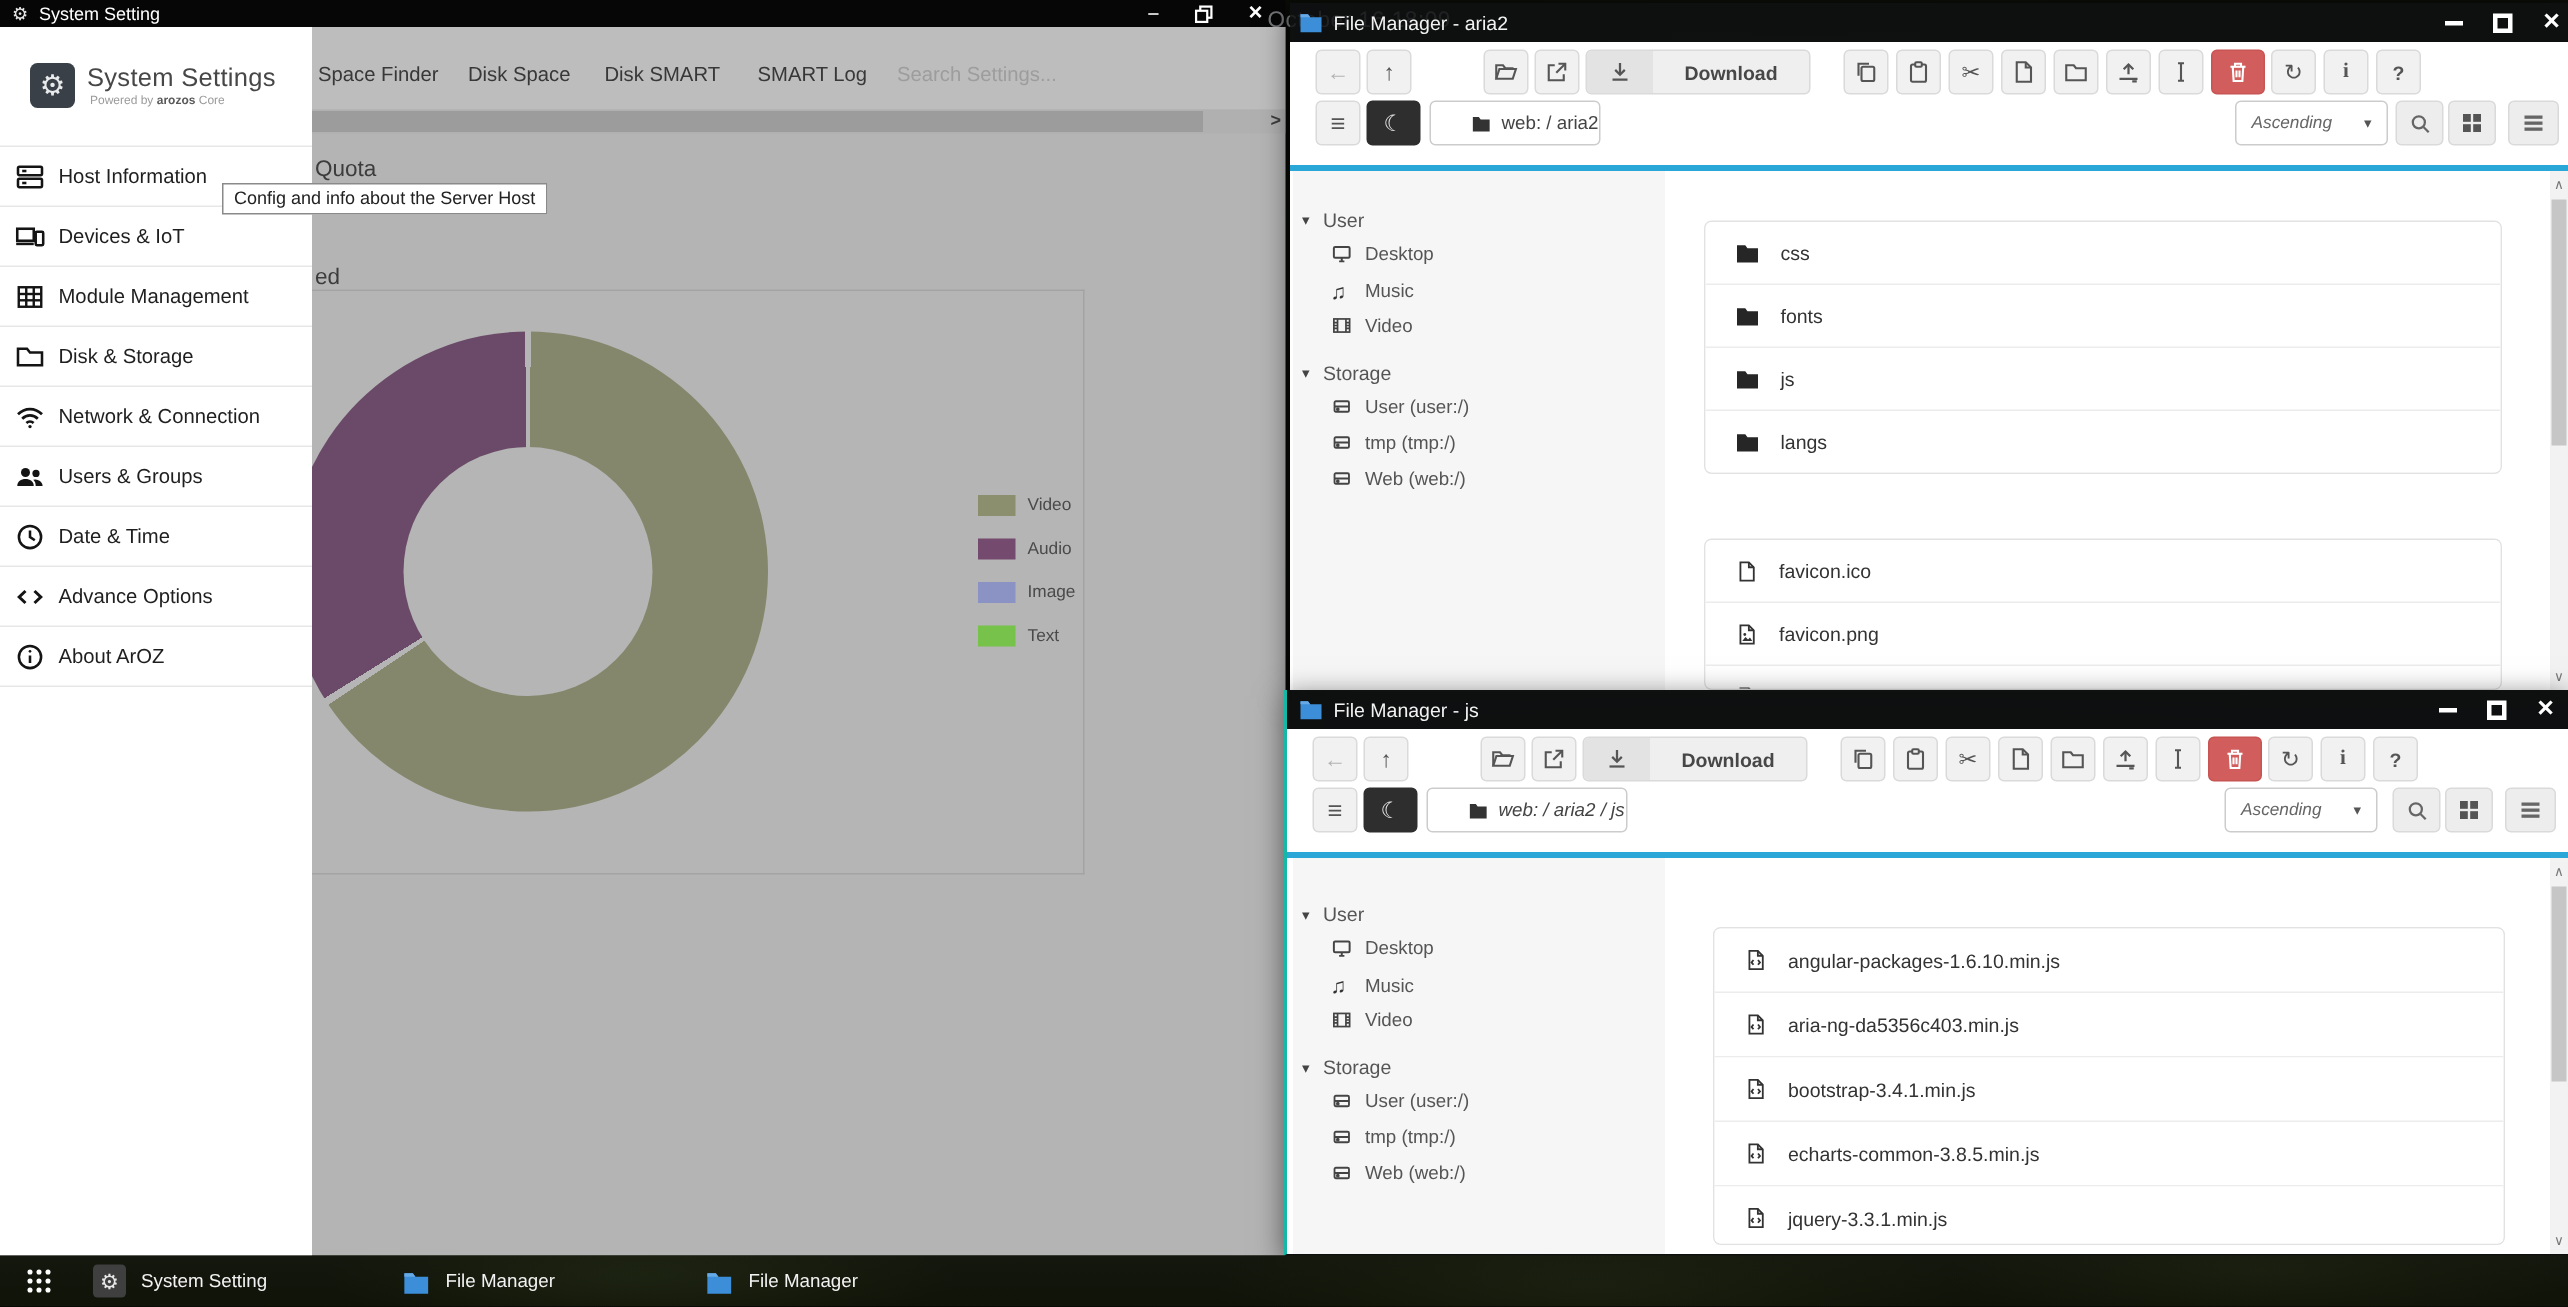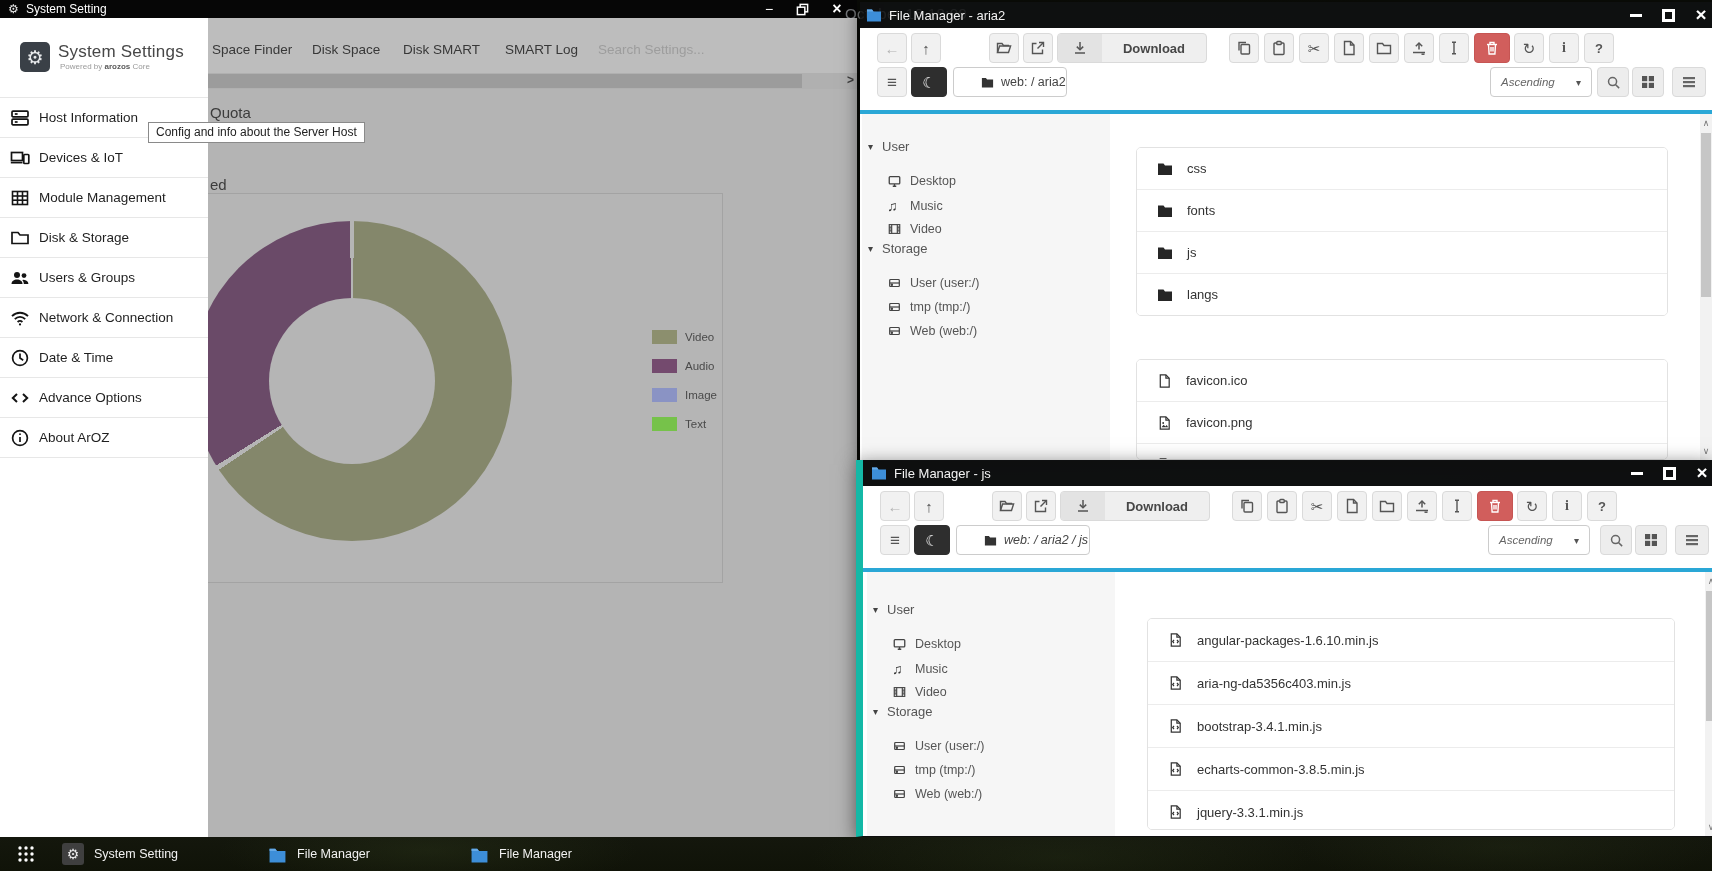--- a/index.html
+++ b/index.html
@@ -76,21 +76,21 @@
   .sortsel{position:absolute;top:0;height:30px;background:#fff;border:1px solid #ccc;border-radius:4px;
       box-sizing:border-box;display:flex;align-items:center;justify-content:space-between;padding:0 10px;cursor:pointer;}
   .sortsel .stext{font-size:11.5px;color:#666;font-style:italic;}
   .sortsel .scaret{font-size:10px;color:#555;margin-left:10px;}
   .blueline{position:absolute;left:0;right:0;height:4px;background:#2aa7d6;}
   .fm-body{position:absolute;left:0;right:0;bottom:0;background:#fff;overflow:hidden;}
   .fm-side{position:absolute;top:0;bottom:0;background:#f6f6f6;}
   .tree-sec{position:absolute;display:flex;align-items:center;cursor:pointer;}
   .tree-sec .ta{font-size:10px;color:#444;width:14px;}
   .tree-sec .tl{font-size:13px;color:#555;}
-  .tree-item{position:absolute;display:flex;align-items:center;cursor:pointer;color:#444;margin-top:12px;}
+  .tree-item{position:absolute;display:flex;align-items:center;cursor:pointer;color:#444;}
   .tree-item .til{font-size:12.5px;color:#555;margin-left:8px;white-space:nowrap;}
   .fcard{position:absolute;background:#fff;border:1px solid #e2e2e2;border-radius:5px;overflow:hidden;box-sizing:border-box;}
   .frow{display:flex;align-items:center;border-bottom:1px solid #ececec;cursor:pointer;background:#fff;}
   .frow:last-child{border-bottom:none;}
   .frow .fic{margin-left:20px;color:#262626;display:flex;}
   .frow .fnm{margin-left:14px;font-size:13px;color:#333;white-space:nowrap;}
   .vscroll{position:absolute;width:12px;background:#f2f2f2;}
   .vthumb{position:absolute;left:1px;width:10px;background:#c6c6c6;}
   .varrow{position:absolute;left:0;width:12px;text-align:center;font-size:9px;color:#777;}
 
@@ -207,39 +207,39 @@
       <div class="ss-item">
         <span class="mi">
             <svg width="20" height="20" viewBox="0 0 20 20" fill="none" stroke="#141414" stroke-width="1.7">
               <path d="M2 4.5h6l2 2.5h8v8.5H2z"></path>
             </svg>
           </span>
         <span class="ml">Disk &amp; Storage</span>
       </div>
       <div class="ss-item">
         <span class="mi">
+            <svg width="20" height="20" viewBox="0 0 20 20" fill="none" stroke="#141414" stroke-width="1.8">
+              <path d="M2 8.2c4.6-4.6 11.4-4.6 16 0"></path>
+              <path d="M4.8 11.2c3-3 7.4-3 10.4 0"></path>
+              <path d="M7.6 14c1.4-1.3 3.4-1.3 4.8 0"></path>
+              <circle cx="10" cy="16.4" r="1.1" fill="#141414" stroke="none"></circle>
+            </svg>
+          </span>
+        <span class="ml">Network &amp; Connection</span>
+      </div>
+      <div class="ss-item">
+        <span class="mi">
             <svg width="20" height="20" viewBox="0 0 20 20" fill="#141414">
               <circle cx="7" cy="7" r="3"></circle>
               <path d="M1.5 16c0-3 2.5-4.6 5.5-4.6s5.5 1.6 5.5 4.6z"></path>
               <circle cx="14" cy="7.6" r="2.4"></circle>
               <path d="M13.6 11.7c2.7.3 4.8 1.8 4.8 4.3h-4.6c0-1.8-.6-3.2-1.6-4.1z"></path>
             </svg>
           </span>
         <span class="ml">Users &amp; Groups</span>
-      </div>
-      <div class="ss-item">
-        <span class="mi">
-            <svg width="20" height="20" viewBox="0 0 20 20" fill="none" stroke="#141414" stroke-width="1.8">
-              <path d="M2 8.2c4.6-4.6 11.4-4.6 16 0"></path>
-              <path d="M4.8 11.2c3-3 7.4-3 10.4 0"></path>
-              <path d="M7.6 14c1.4-1.3 3.4-1.3 4.8 0"></path>
-              <circle cx="10" cy="16.4" r="1.1" fill="#141414" stroke="none"></circle>
-            </svg>
-          </span>
-        <span class="ml">Network &amp; Connection</span>
       </div>
       <div class="ss-item">
         <span class="mi">
             <svg width="20" height="20" viewBox="0 0 20 20" fill="none" stroke="#141414" stroke-width="1.7">
               <circle cx="10" cy="10" r="7.4"></circle>
               <path d="M10 5.6V10l3.2 2.2"></path>
             </svg>
           </span>
         <span class="ml">Date &amp; Time</span>
       </div>
@@ -524,21 +524,21 @@
     </div>
 
     <div class="vscroll" style="left:840px;top:0;bottom:0;">
       <span class="varrow" style="top:4px;">∧</span>
       <div class="vthumb" style="top:19px;height:164px;"></div>
       <span class="varrow" style="bottom:4px;">∨</span>
     </div>
   </div>
 </div>
 
-<div class="abs win" style="left:856px;top:460px;width:856px;height:377px;z-index:30;border-left:7px solid #14b8a6;border-bottom:1px solid #0e0e0e;box-sizing:border-box;">
+<div class="abs win" style="left:856px;top:460px;width:856px;height:377px;z-index:30;border-left:2px solid #14b8a6;border-bottom:1px solid #0e0e0e;box-sizing:border-box;">
   <div class="fm-titlebar abs">
     <span class="abs" style="left:8px;top:5px;">
       <svg width="16" height="15" viewBox="0 0 16 15">
           <path d="M1 2.5h5l1.5 2H15v10H1z" fill="#3d8ed8"></path>
           <path d="M1 2.5h5l1.5 2H1z" fill="#66a9e6"></path>
         </svg>
     </span>
     <span class="fm-title abs" style="left:31px;top:6px;">File Manager - js</span>
     <span class="abs" style="left:768px;top:12px;width:12px;height:3px;background:#fff;"></span>
     <span class="abs" style="left:800px;top:7px;width:13px;height:13px;border:3px solid #fff;box-sizing:border-box;"></span>

